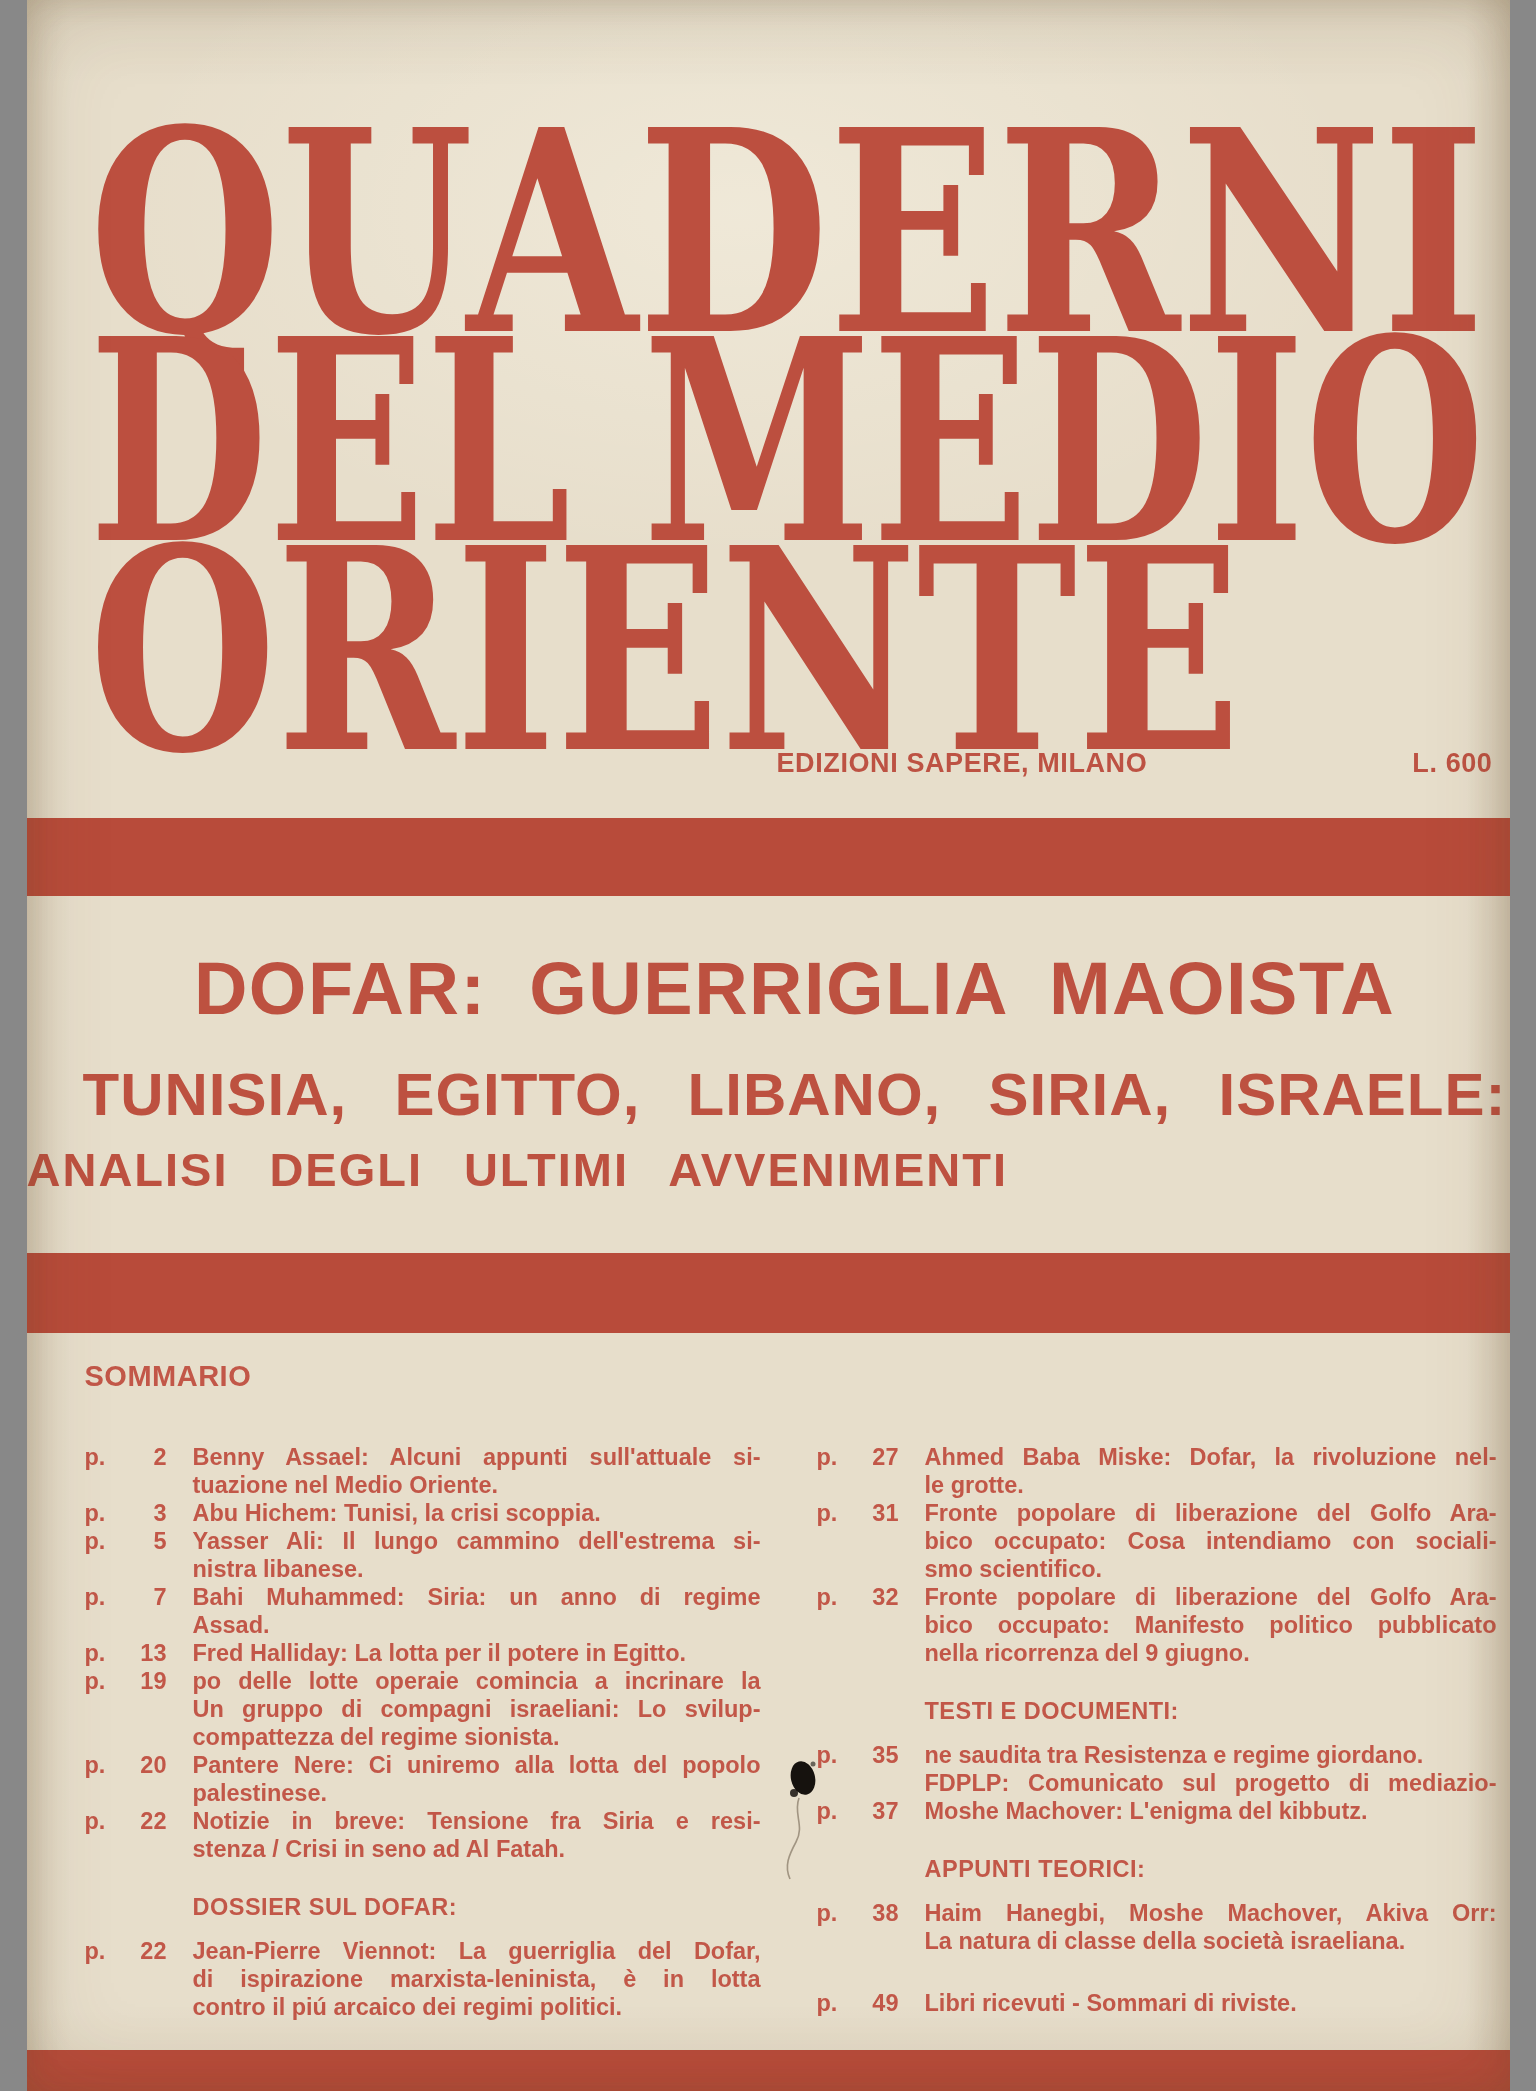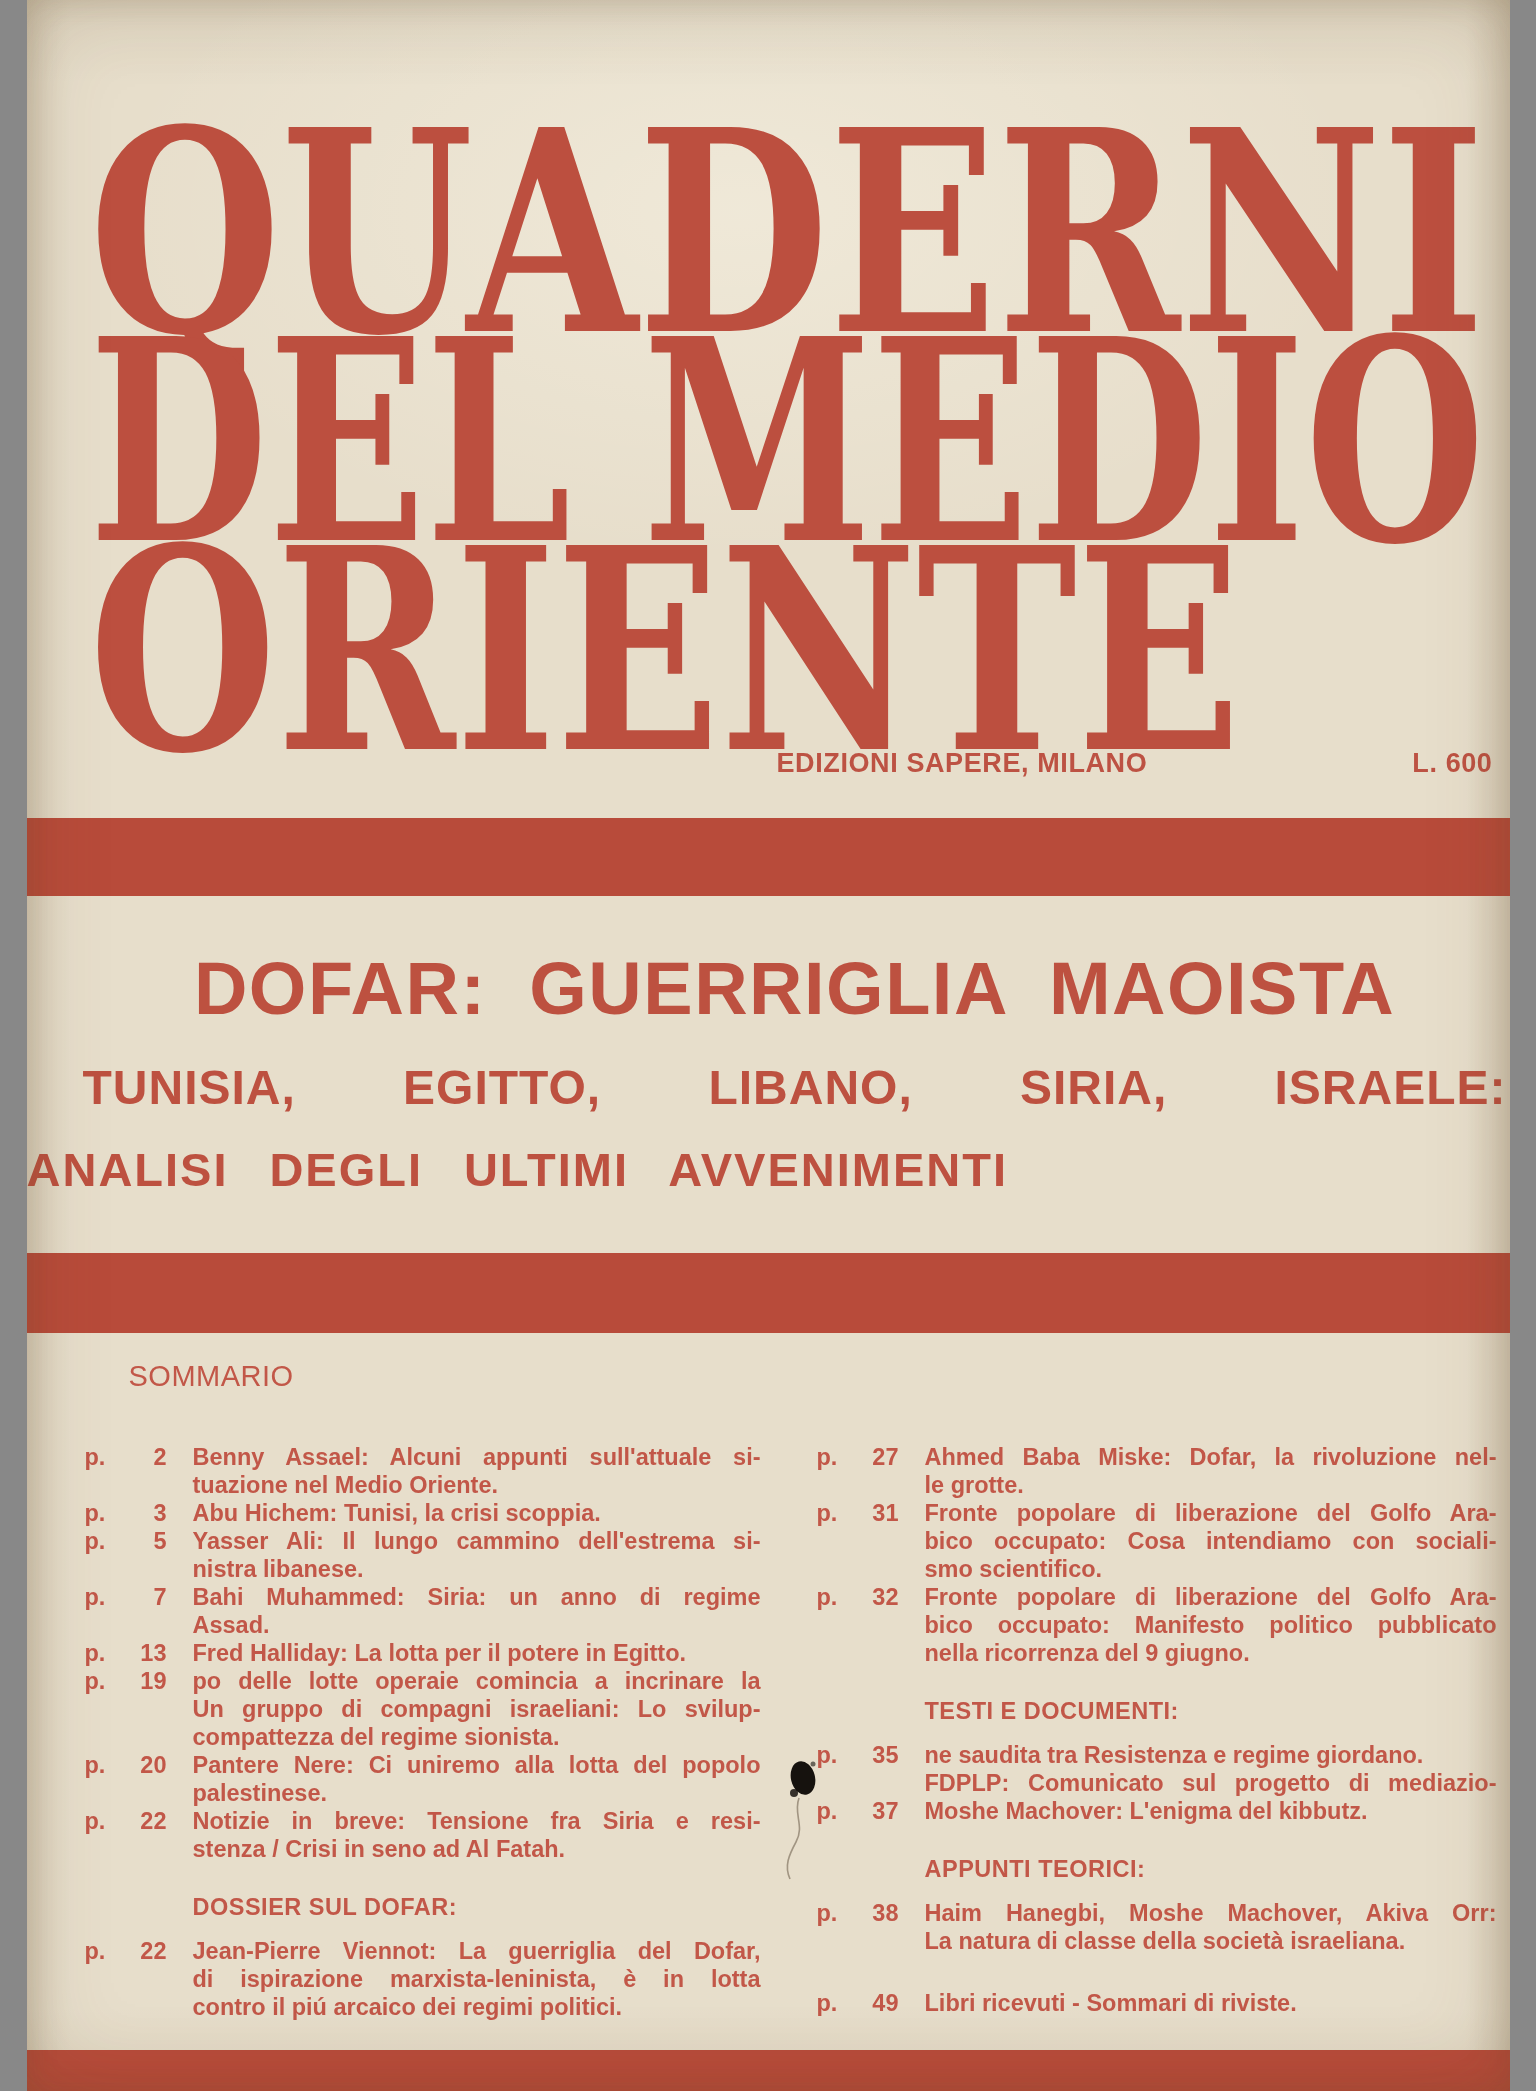--- a/index.html
+++ b/index.html
@@ -28,23 +28,23 @@
   .issue-line{position:absolute;left:0;top:748px;width:1536px;height:34px;color:#bd5243;font-weight:bold;font-size:27px;letter-spacing:0.6px;}
   .issue-left{position:absolute;left:58px;top:0;}
   .issue-center{position:absolute;left:750px;top:0;}
   .issue-right{position:absolute;right:70px;top:0;}
   .bar{position:absolute;left:0;width:1536px;background:#b84b3a;}
   .bar-top{top:818px;height:78px;}
   .bar-middle{top:1253px;height:80px;}
   .bar-bottom{top:2050px;height:41px;}
   .headline{position:absolute;left:0;width:1536px;color:#bd5140;font-weight:bold;}
   .headline-1{top:946px;font-size:74px;letter-spacing:1.5px;word-spacing:0.28em;text-align:center;}
-  .headline-2{top:1060px;left:56px;width:1424px;font-size:48px;letter-spacing:1px;text-align:justify;text-align-last:justify;}
+  .headline-2{top:1060px;left:56px;width:1424px;font-size:60px;letter-spacing:1px;text-align:justify;text-align-last:justify;}
   .headline-3{top:1142px;font-size:47px;letter-spacing:2px;word-spacing:0.55em;text-align:left;}
-  .toc-title{position:absolute;left:58px;top:1360px;font-size:29px;font-weight:normal;color:#c25748;letter-spacing:0.5px;margin-left:44px;}
+  .toc-title{position:absolute;left:58px;top:1360px;font-size:29px;font-weight:bold;color:#c25748;letter-spacing:0.5px;}
   .toc-cols{position:absolute;left:0;top:1443px;width:1536px;}
   .toc-col{position:absolute;top:0;font-size:23.5px;font-weight:bold;color:#c25748;line-height:28px;}
   .toc-col-left{left:58px;width:676px;}
   .toc-col-right{left:790px;width:680px;}
   .toc-row{display:flex;align-items:flex-start;}
   .toc-row.gap-before{margin-top:34px;}
   .p-label{flex:0 0 34px;}
   .page-num{flex:0 0 48px;text-align:right;}
   .entry-lines{flex:1 1 auto;margin-left:26px;min-width:0;}
   .entry-line{white-space:normal;}

